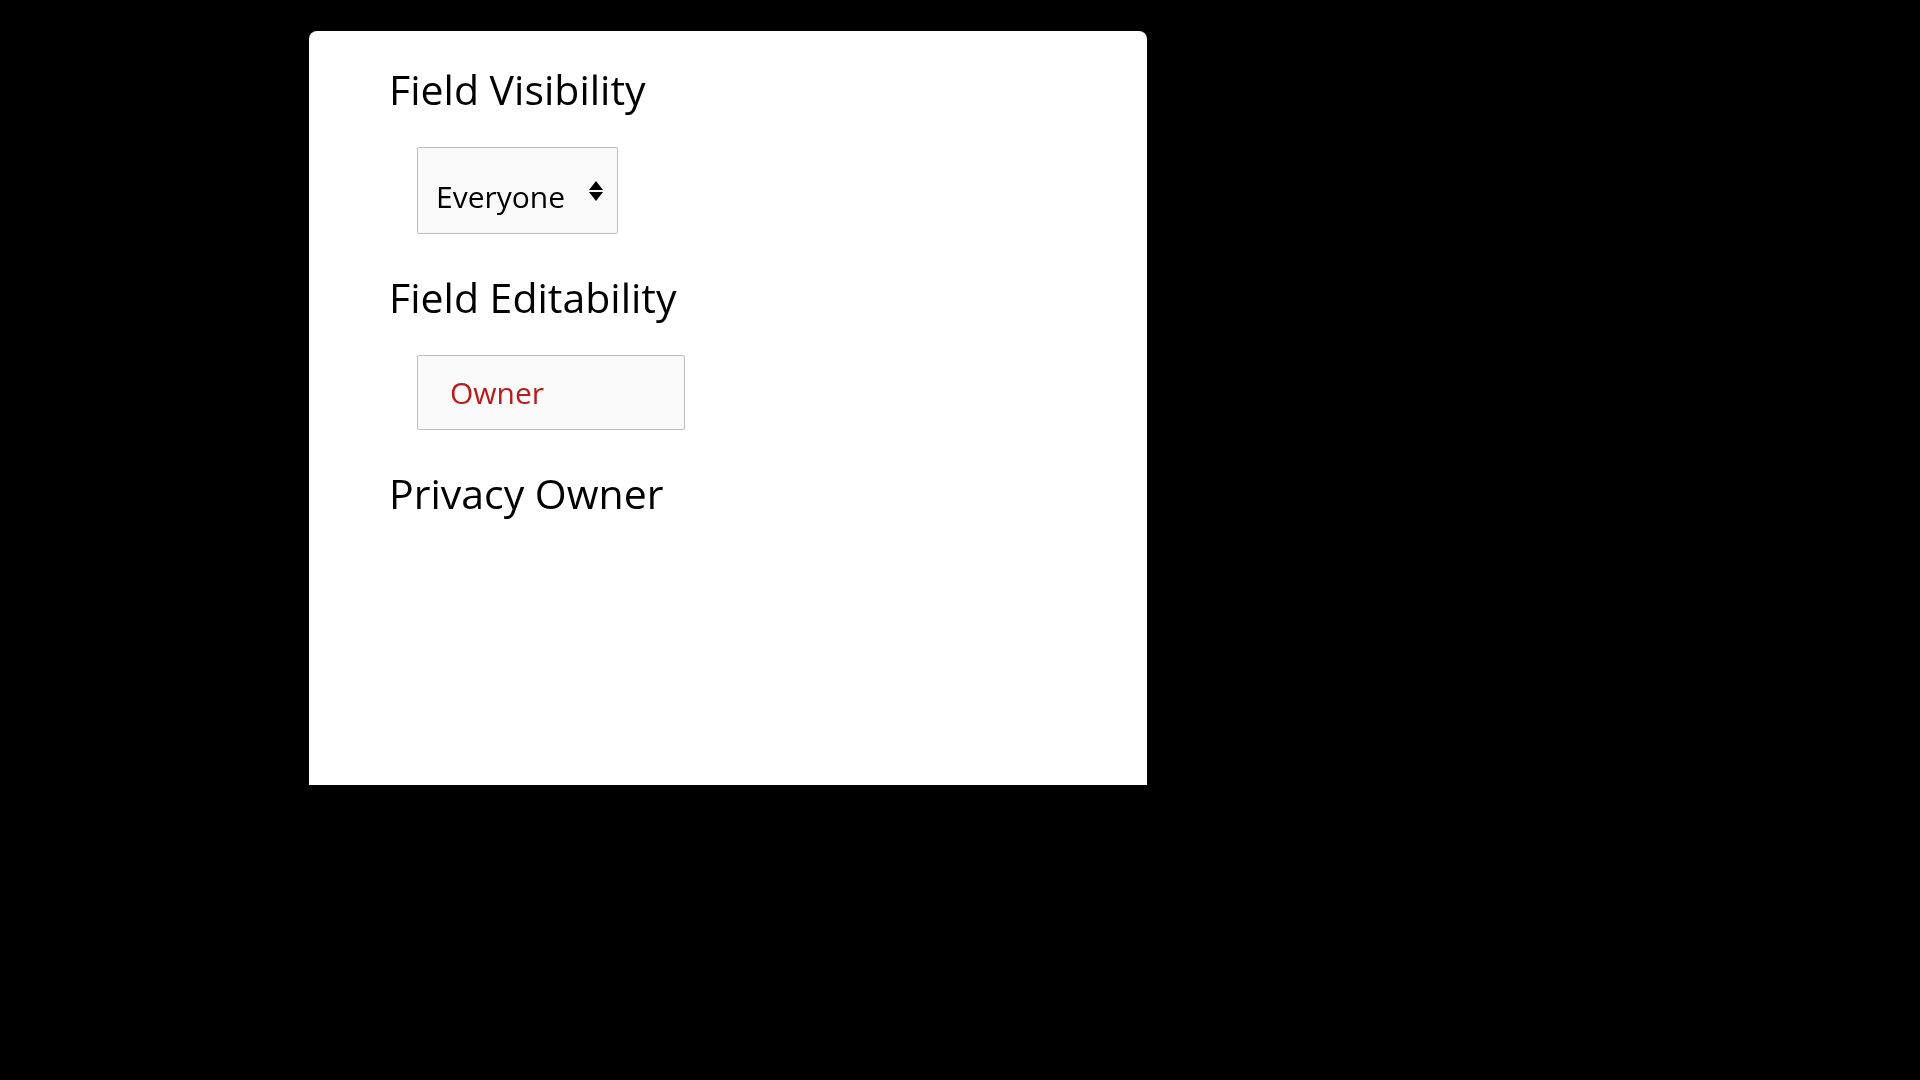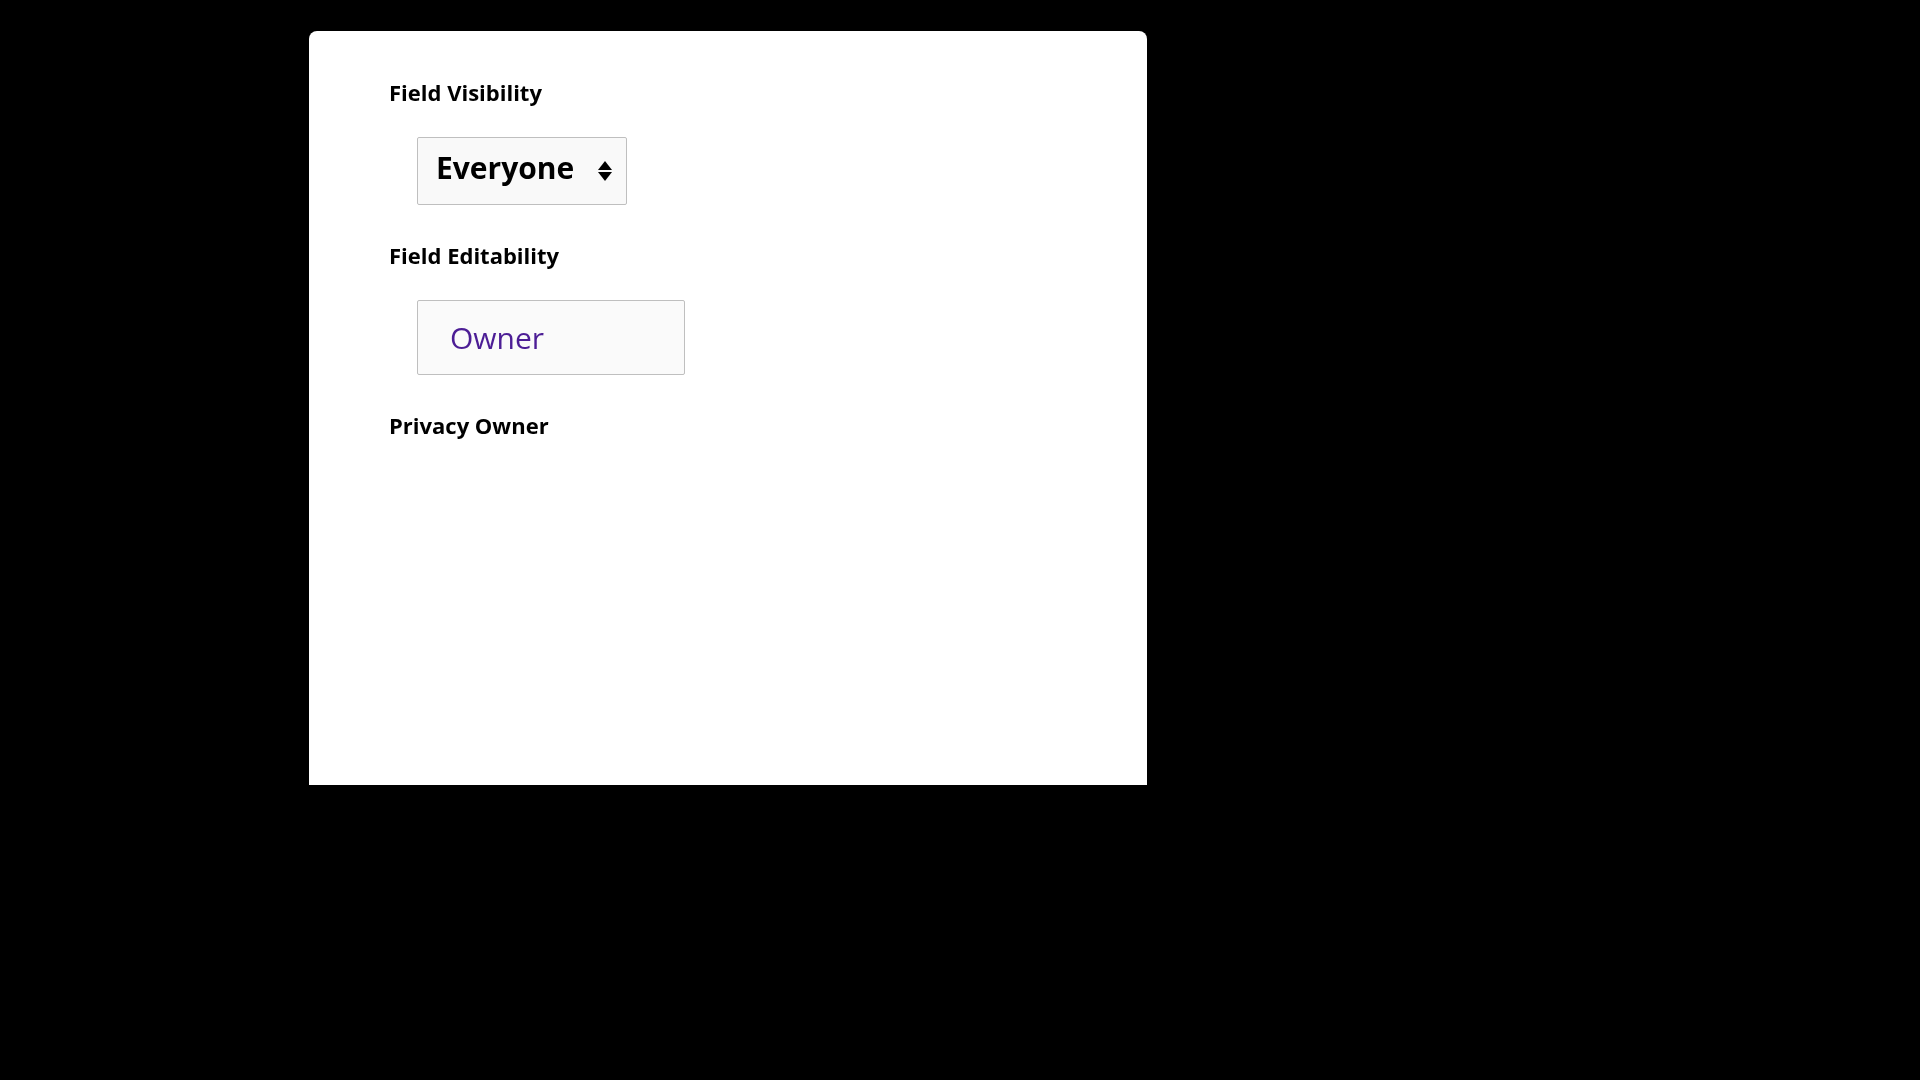--- a/index.html
+++ b/index.html
@@ -39,41 +39,39 @@
     }
     .panel-header-title {
       color: #fff;
       font-size: 34px;
       font-weight: 700;
     }
     .panel-body {
       padding: 30px 0 0 80px;
     }
     .section-label {
-      font-size: 22px;
-      font-weight: 700;
+      font-size: 41px;
+      font-weight: 400;
       color: #000;
       margin-bottom: 30px;
-      margin-top: 16px;
     }
     .field-group {
       margin-bottom: 35px;
     }
     .control-indent {
       margin-left: 28px;
     }
     .select-wrapper {
       position: relative;
       display: inline-block;
       background: #f9f9f9;
       border: 1px solid #bfbfbf;
       border-radius: 2px;
-      padding: 9px 52px 16px 18px;
+      padding: 28px 52px 16px 18px;
       cursor: pointer;
-      font-weight: bold;
     }
     .select-value {
       font-size: 30px;
       color: #000;
     }
     .select-arrows {
       position: absolute;
       right: 14px;
       top: 50%;
       transform: translateY(-50%);
@@ -97,21 +95,21 @@
     }
     .editability-box {
       display: inline-block;
       background: #fafafa;
       border: 1px solid #bfbfbf;
       border-radius: 2px;
       padding: 16px 140px 16px 32px;
     }
     .editability-value {
       font-size: 30px;
-      color: #4c1d95;
+      color: #b91c1c;
     }
     .radio-group {
       margin-left: 32px;
     }
     .radio-option {
       display: flex;
       align-items: center;
       gap: 28px;
       margin-bottom: 24px;
       cursor: pointer;

